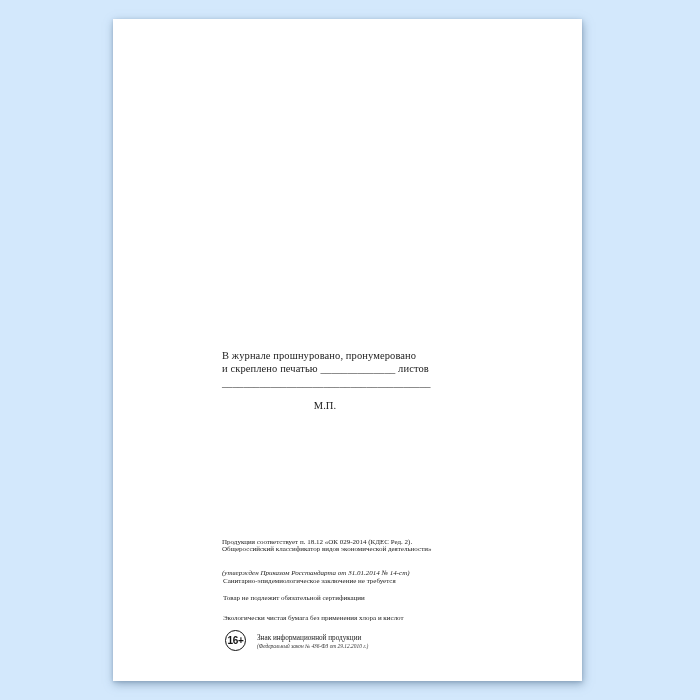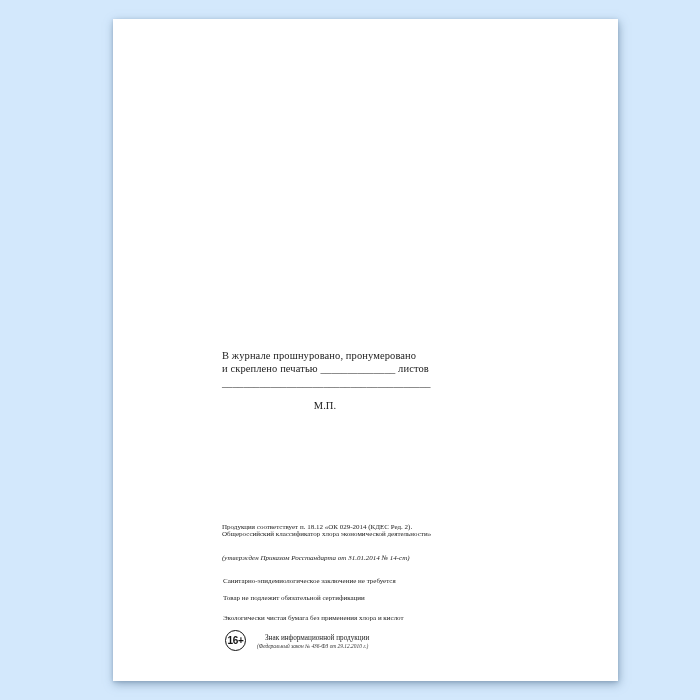--- a/index.html
+++ b/index.html
@@ -11,21 +11,21 @@
     height: 700px;
     position: relative;
     background: #d3e8fc;
     font-family: "Liberation Serif", "DejaVu Serif", serif;
     overflow: hidden;
   }
   .page {
     position: absolute;
     left: 113px;
     top: 19px;
-    width: 505px;
+    width: 469px;
     height: 662px;
     background: #ffffff;
     box-shadow: 1px 3px 9px rgba(96, 125, 155, 0.6), 0 1px 3px rgba(96, 125, 155, 0.35);
   }
   
   .cert-block {
     position: absolute;
     left: 109px;
     top: 330px;
     width: 208px;
@@ -42,21 +42,21 @@
   }
   .stamp {
     text-align: center;
     margin-top: 10px;
     padding-right: 2px;
   }
   
   .compliance-block {
     position: absolute;
     left: 109px;
-    top: 505px;
+    top: 520px;
     width: 230px;
     font-size: 7px;
     line-height: 7.3px;
     color: #222222;
   }
   .compliance-block .italic {
     font-style: italic;
     margin-top: 16px;
   }
   .note {
@@ -92,21 +92,20 @@
   .age-label-col {
     position: absolute;
     left: 144px;
     top: 615px;
     color: #222222;
   }
   .age-label {
     font-size: 7.2px;
     line-height: 8px;
     white-space: nowrap;
-    margin-left: 8px;
   }
   .age-law-note {
     font-size: 5.4px;
     line-height: 6.5px;
     font-style: italic;
     white-space: nowrap;
     margin-top: 1px;
     color: #333333;
   }
 </style>
@@ -117,21 +116,21 @@
 
   <div class="cert-block">
     <div class="line">В журнале прошнуровано, пронумеровано</div>
     <div class="line">и скреплено печатью ______________ листов</div>
     <div class="line">_______________________________________</div>
     <div class="stamp">М.П.</div>
   </div>
 
   <div class="compliance-block">
     <div>Продукция соответствует п. 18.12 «ОК 029-2014 (КДЕС Ред. 2).</div>
-    <div>Общероссийский классификатор хлора экономической деятельности»</div>
+    <div>Общероссийский классификатор видов экономической деятельности»</div>
     <div class="italic">(утвержден Приказом Росстандарта от 31.01.2014 № 14-ст)</div>
   </div>
 
   <div class="note note-1">Санитарно-эпидемиологическое заключение не требуется</div>
   <div class="note note-2">Товар не подлежит обязательной сертификации</div>
   <div class="note note-3">Экологически чистая бумага без применения хлора и кислот</div>
 
   <div class="age-badge">
     <span>16+</span>
   </div>

